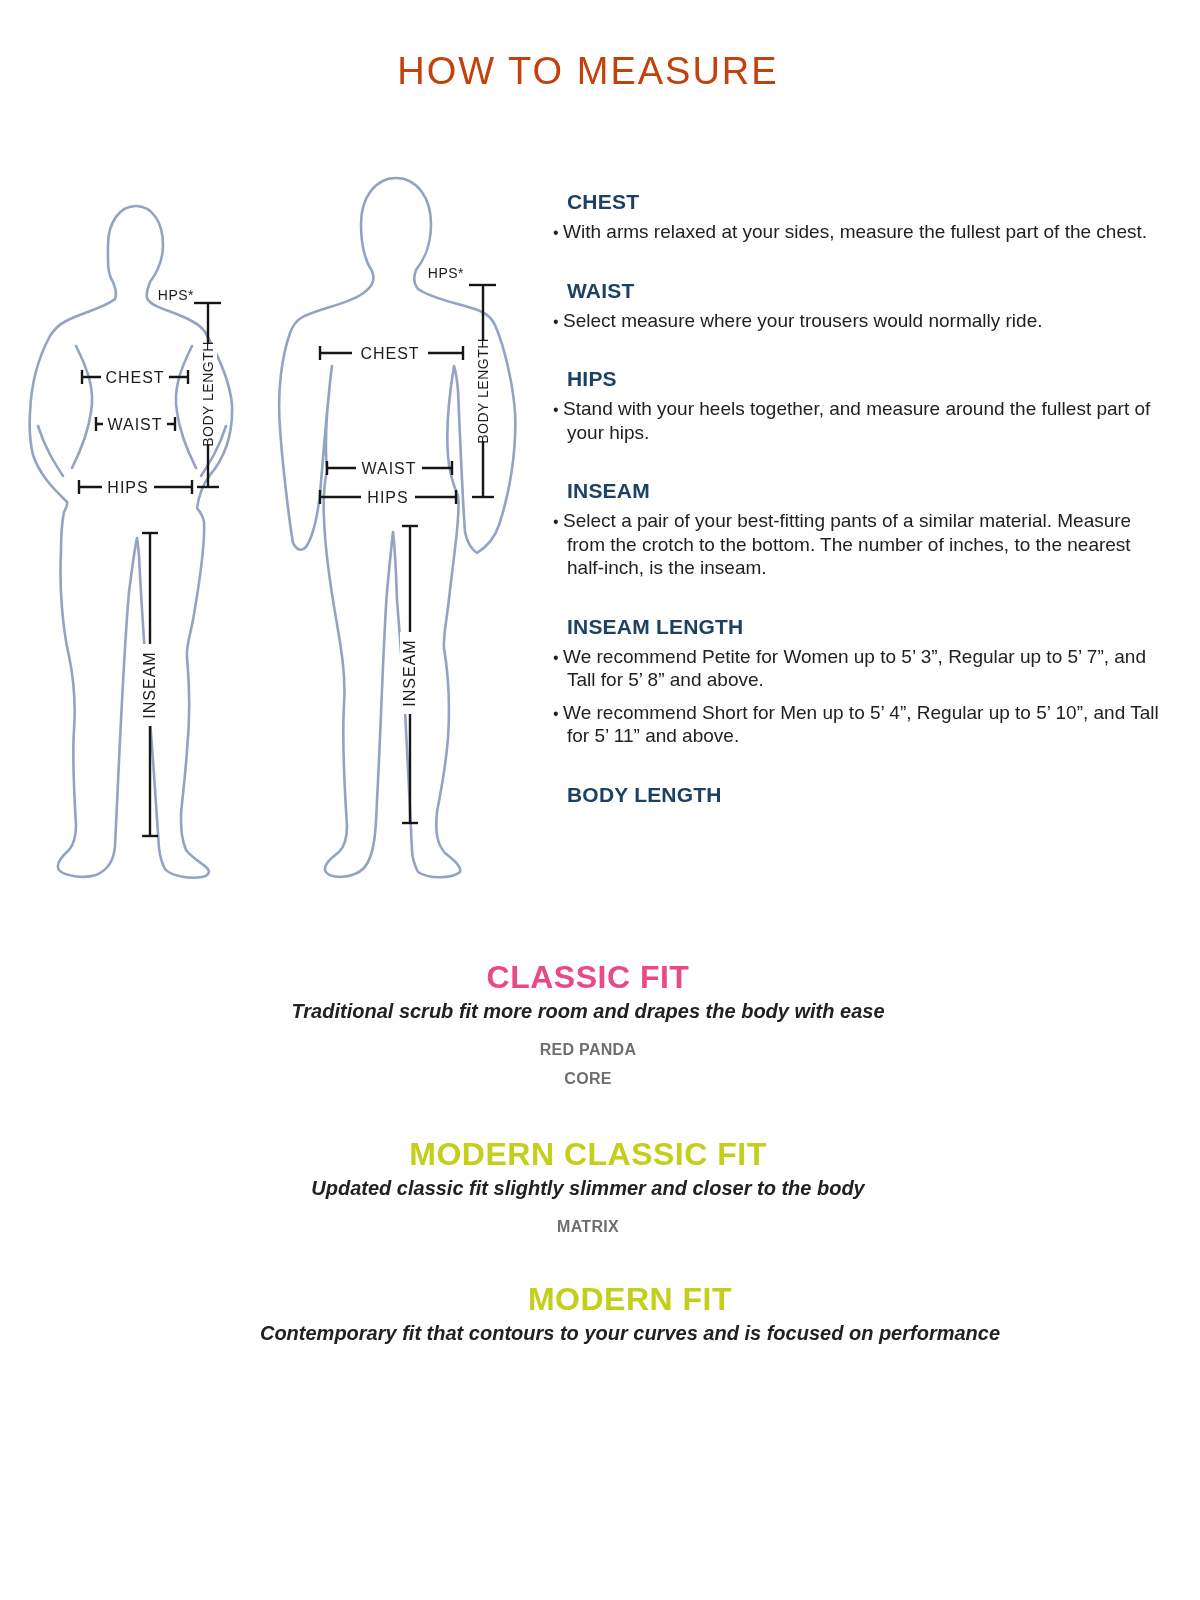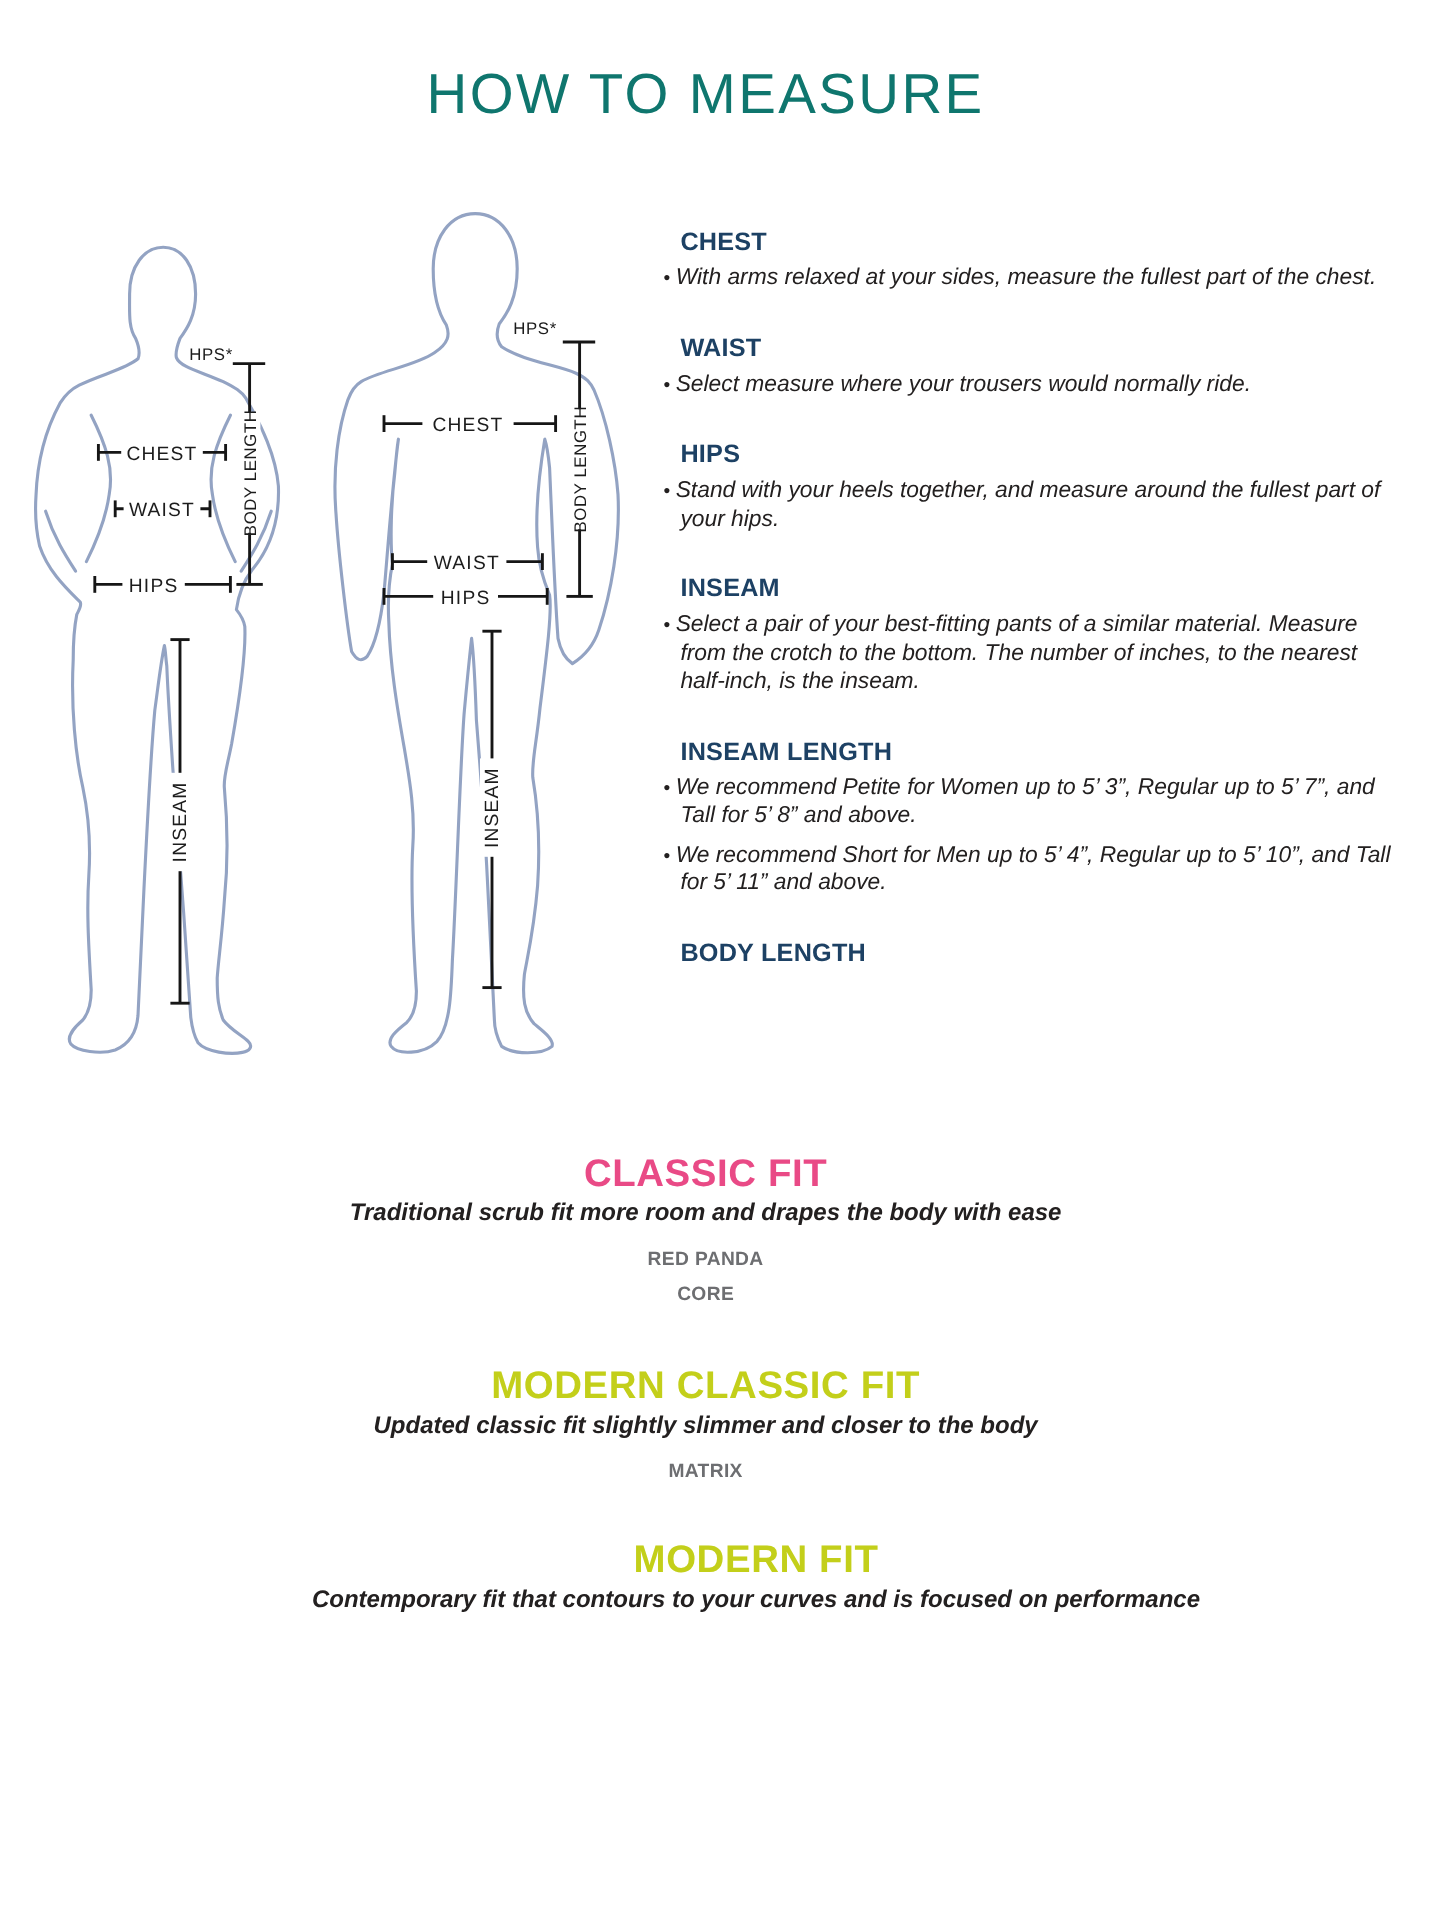--- a/index.html
+++ b/index.html
@@ -2,34 +2,34 @@
 <html><head>
 <meta charset="utf-8">
 <style>
   html,body{margin:0;padding:0;}
   body{
     width:1200px;height:1600px;position:relative;background:#ffffff;
     font-family:"Liberation Sans", sans-serif;color:#231f20;overflow:hidden;
   }
   .page-title{
     position:absolute;top:50px;left:0;width:1176px;text-align:center;
-    font-size:47px;letter-spacing:2px;font-weight:400;color:#0f766e;
+    font-size:38px;letter-spacing:2px;font-weight:400;color:#c2410c;
   }
   
   .figures{position:absolute;left:0;top:160px;width:540px;height:740px;}
   
   .measure-col{position:absolute;left:553px;top:190px;width:616px;}
   .measure-section{margin:0 0 35px 0;}
   .measure-section h3{
     margin:0 0 6px 14px;font-size:21px;font-weight:bold;color:#1d4164;
     letter-spacing:0.2px;
   }
   .measure-section ul{list-style:none;margin:0;padding:0;}
   .measure-section li{
-    font-size:19px;font-style:italic;line-height:1.24;color:#232020;
+    font-size:19px;line-height:1.24;color:#232020;
     padding-left:14px;text-indent:-14px;margin:0 0 9px 0;
   }
   .measure-section li::before{content:"\2022\00a0";font-style:normal;font-size:16px;}
   
   .fit-block{position:absolute;left:0;width:1176px;text-align:center;}
   .fit-block h2{
     margin:0;font-size:32px;line-height:36px;font-weight:bold;letter-spacing:0.5px;
   }
   .fit-desc{
     margin:4px 0 0 0;font-size:20px;line-height:24px;font-style:italic;color:#232020;font-weight:bold;

